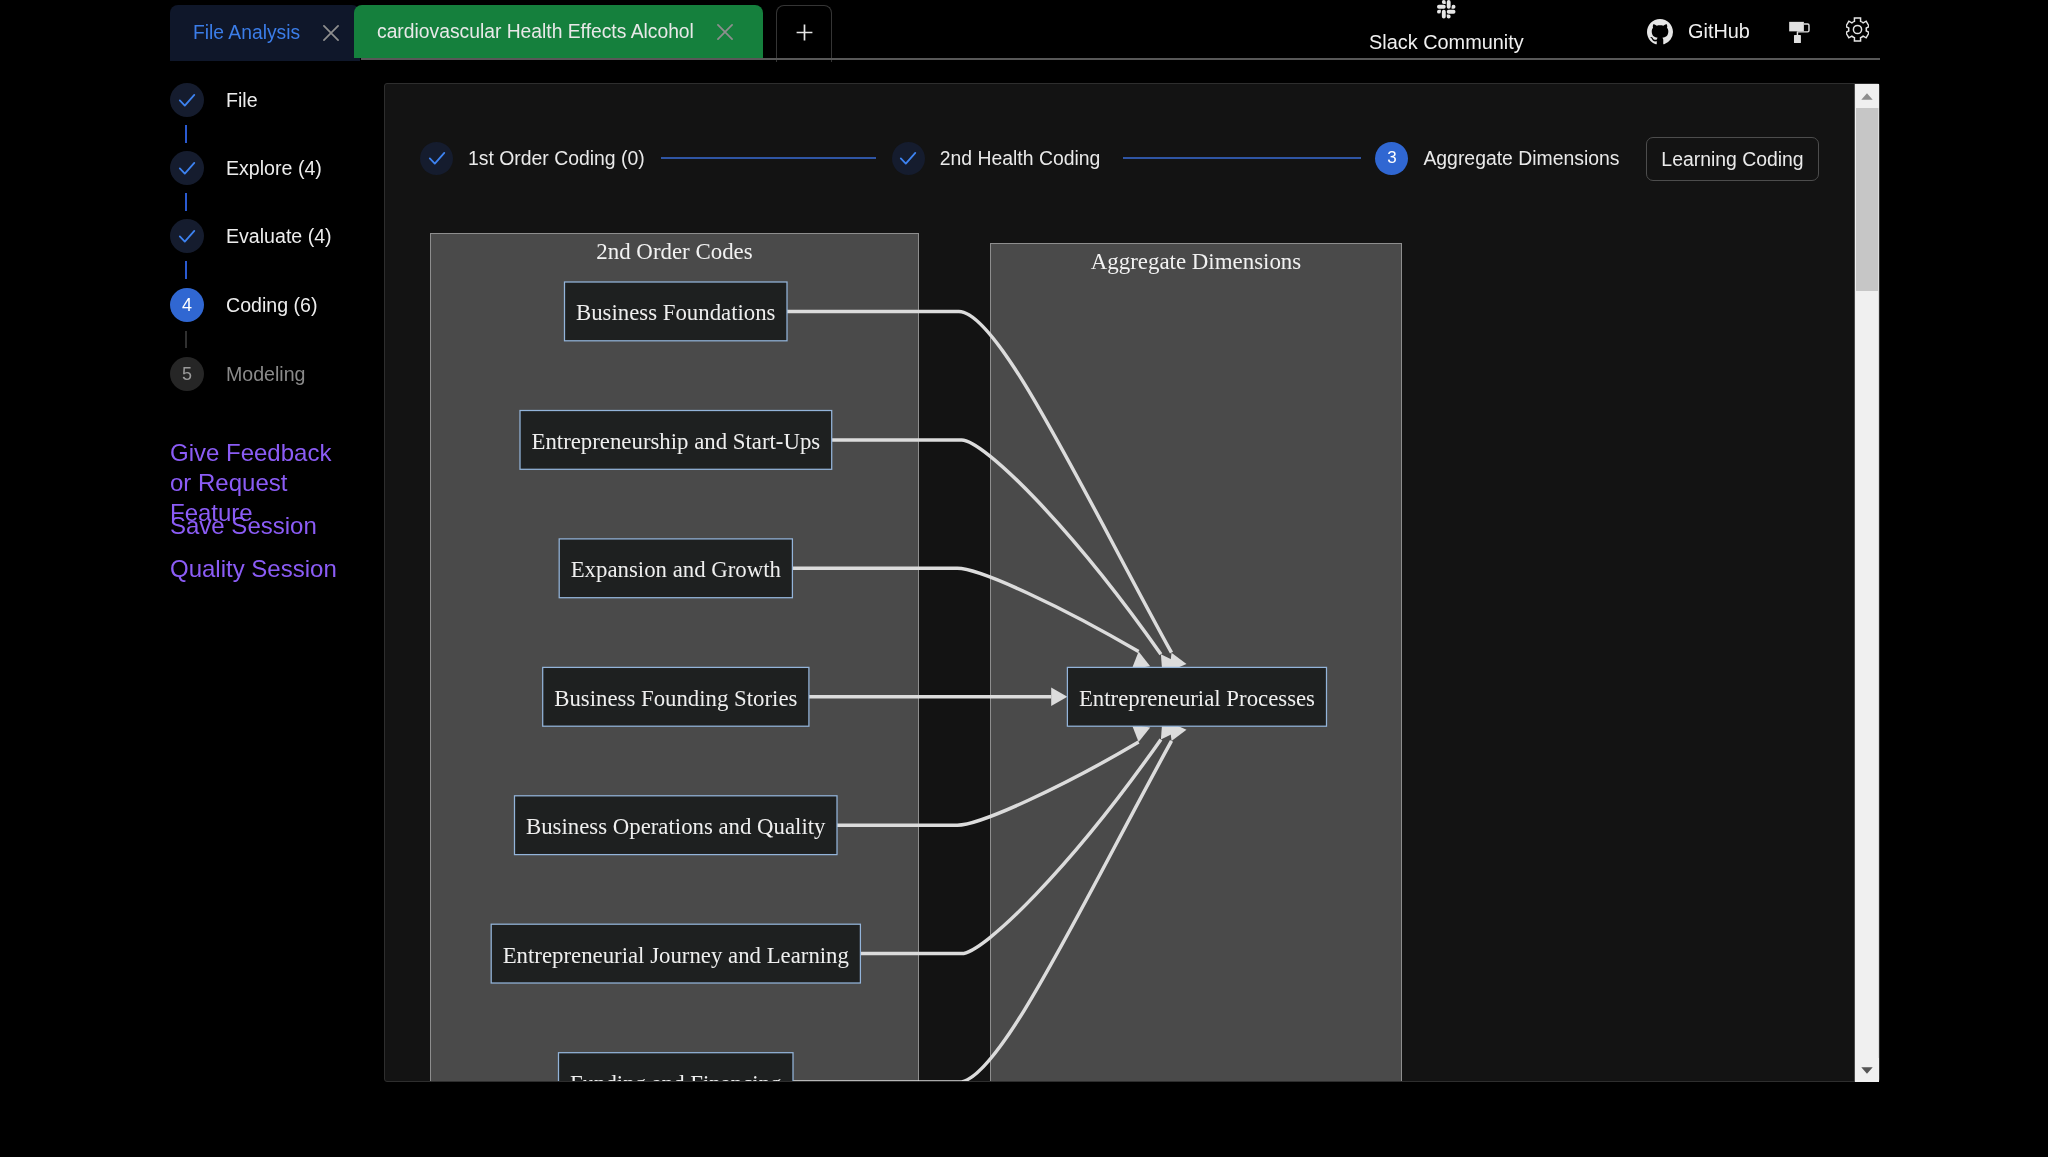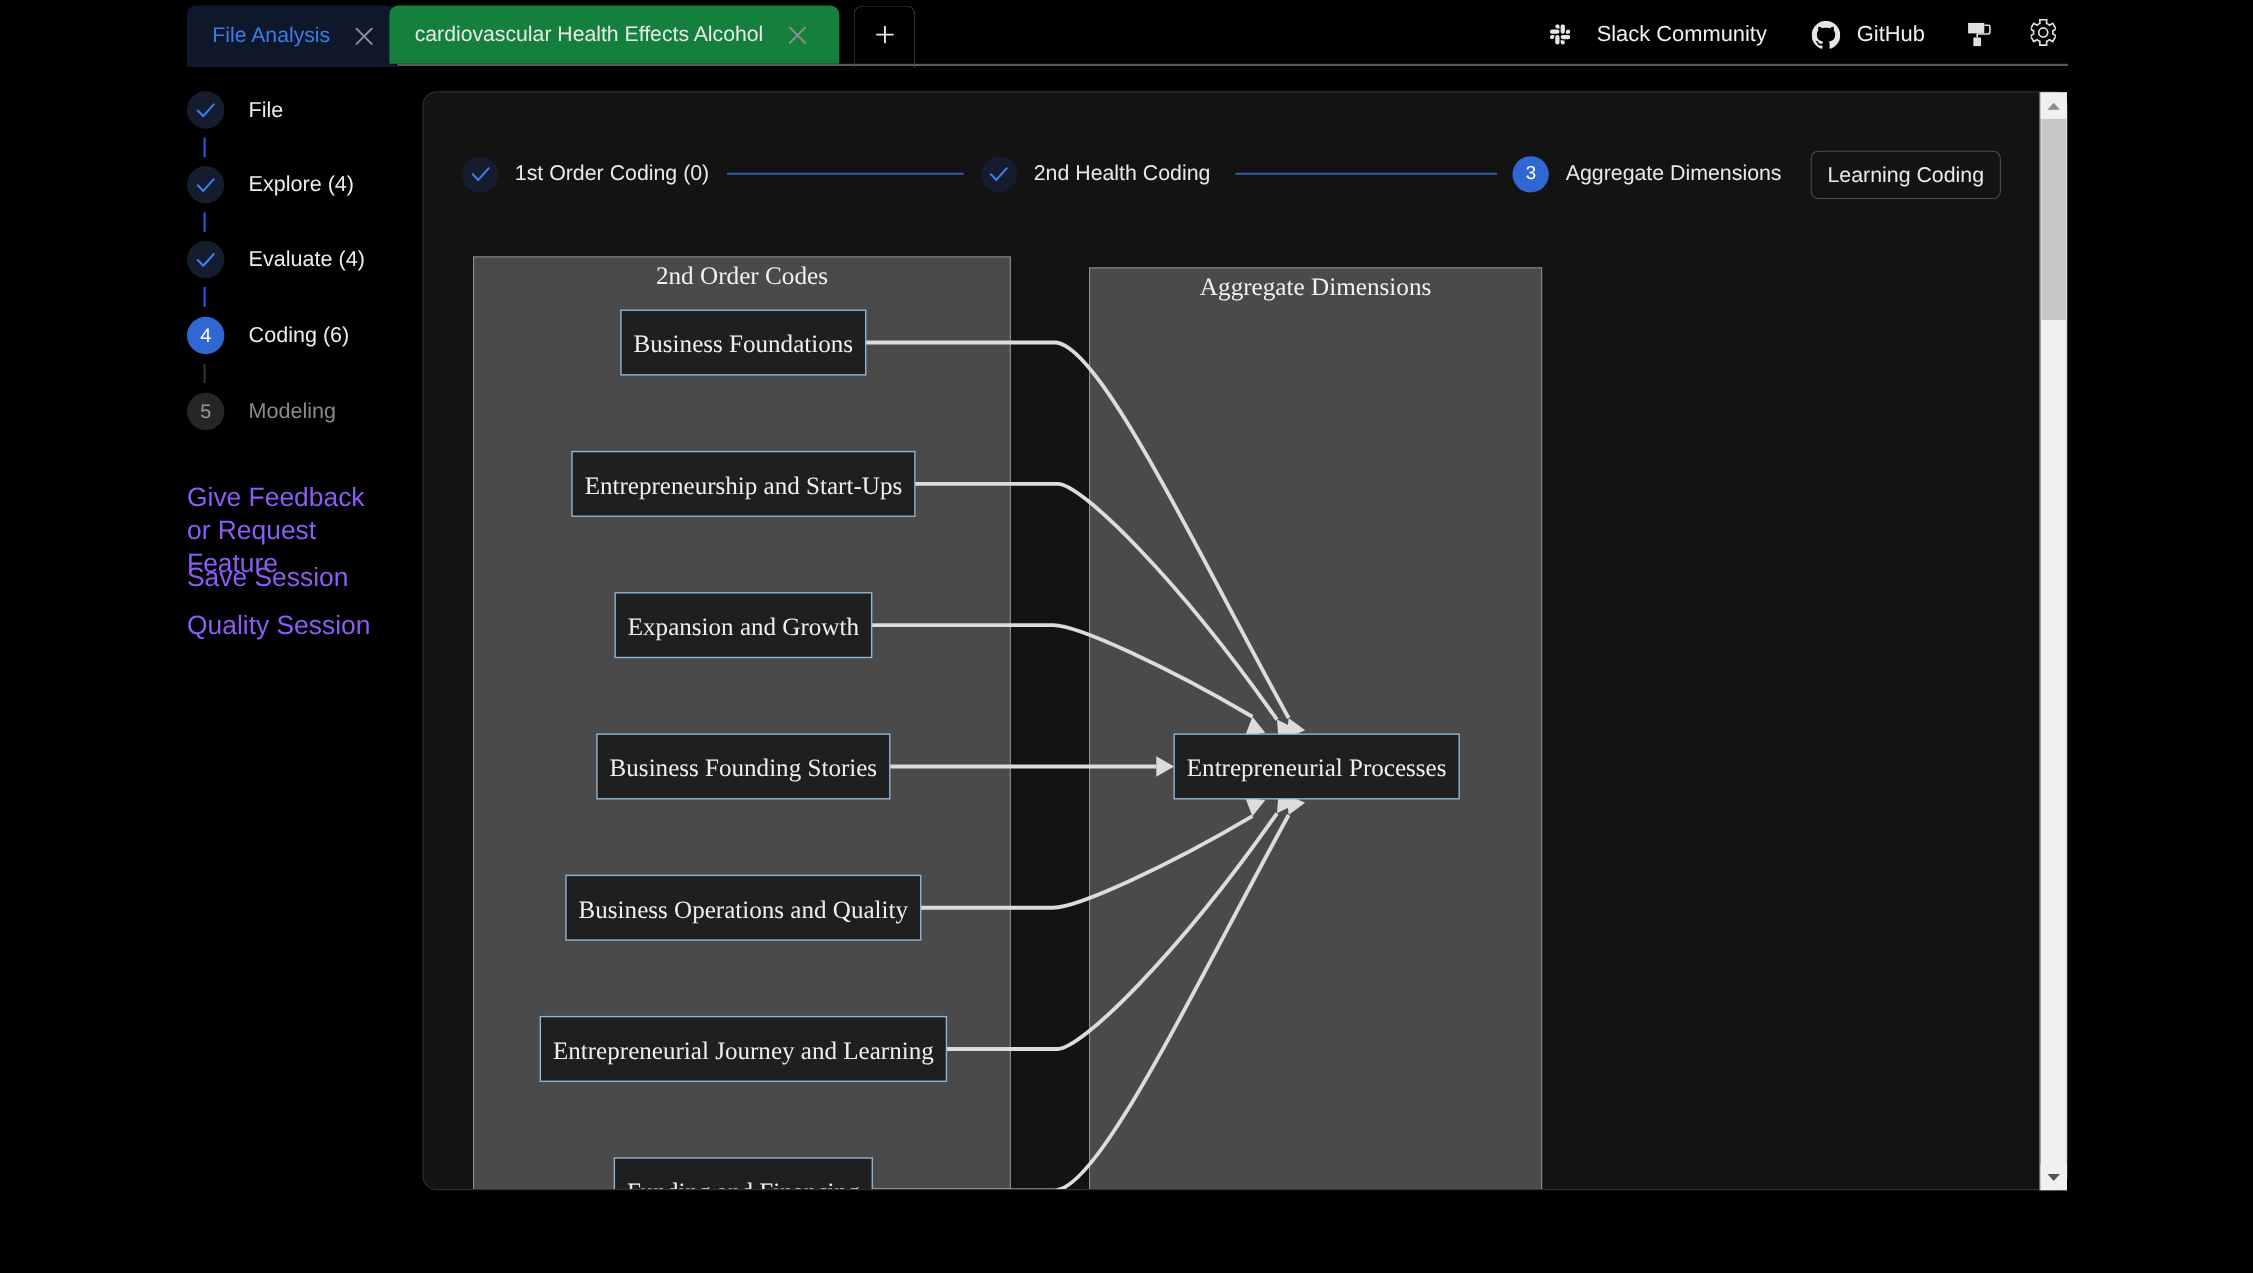--- a/index.html
+++ b/index.html
@@ -37,21 +37,21 @@
   .circ.cur{background:#3067d2;color:#fff;}
   .circ.todo{background:#262626;color:#9a9a9a;}
   .steplbl{margin-left:22px;font-size:19.6px;color:#ededed;white-space:nowrap;}
   .steplbl.dim{color:#8a8a8a;}
   .connector{position:absolute;left:185px;width:2.3px;background:#2a5ad0;}
   .connector.grey{background:#303030;}
   .sidelink{position:absolute;left:170px;color:#8b5cf6;font-size:24px;line-height:30.2px;}
 
   
   #panel{position:absolute;left:384px;top:83px;width:1496px;height:999px;background:#131313;
-         border:1px solid #2e2e2e;border-radius:13px;overflow:hidden;}
+         border:1px solid #2e2e2e;border-radius:3px;overflow:hidden;}
 
   
   #stepper{position:absolute;left:35px;top:57px;height:34px;display:flex;align-items:center;}
   .scirc{width:33px;height:33px;border-radius:50%;display:flex;align-items:center;justify-content:center;font-size:17px;flex:0 0 33px;}
   .scirc.done{background:#151c2e;}
   .scirc.cur{background:#3067d2;color:#fff;font-size:17px;}
   .slbl{margin-left:15px;font-size:19.4px;color:#e9e9e9;white-space:nowrap;}
   .sline{height:1.6px;background:#2f55a4;flex:0 0 auto;}
   #restart{position:absolute;left:1261px;top:53px;width:173px;height:44px;border:1px solid #4d4d4d;
            border-radius:7px;background:transparent;color:#eaeaea;font-size:19.4px;
@@ -91,21 +91,21 @@
 
   <div id="newtab">
     <span aria-label="+">
       <svg width="17" height="17" viewBox="0 0 17 17">
           <path d="M8.5 0.6 V16.4 M0.6 8.5 H16.4" stroke="#e6e6e6" stroke-width="1.7"></path>
         </svg>
     </span>
   </div>
 
   <div id="hdrlinks">
-    <div class="hdrlink" style="left:1409px;gap:24px;">
+    <div class="hdrlink" style="left:1369px;gap:12px;flex-direction:column;">
       <span class="ic">
         <svg width="18.5" height="18.5" viewBox="0 0 24 24" fill="#e6e6e6">
             <path d="M5.04 15.12a2.52 2.52 0 0 1-2.52 2.52A2.52 2.52 0 0 1 0 15.12a2.52 2.52 0 0 1 2.52-2.52h2.52v2.52zM6.3 15.12a2.52 2.52 0 0 1 2.52-2.52 2.52 2.52 0 0 1 2.52 2.52v6.3A2.52 2.52 0 0 1 8.82 24a2.52 2.52 0 0 1-2.52-2.58v-6.3zM8.82 5.04A2.52 2.52 0 0 1 6.3 2.52 2.52 2.52 0 0 1 8.82 0a2.52 2.52 0 0 1 2.52 2.52v2.52H8.82zM8.82 6.3a2.52 2.52 0 0 1 2.52 2.52 2.52 2.52 0 0 1-2.52 2.52H2.52A2.52 2.52 0 0 1 0 8.82 2.52 2.52 0 0 1 2.52 6.3h6.3zM18.9 8.82a2.52 2.52 0 0 1 2.52-2.52A2.52 2.52 0 0 1 24 8.82a2.52 2.52 0 0 1-2.58 2.52H18.9V8.82zM17.7 8.82a2.52 2.52 0 0 1-2.52 2.52 2.52 2.52 0 0 1-2.52-2.52V2.52A2.52 2.52 0 0 1 15.18 0a2.52 2.52 0 0 1 2.52 2.52v6.3zM15.18 18.9a2.52 2.52 0 0 1 2.52 2.52A2.52 2.52 0 0 1 15.18 24a2.52 2.52 0 0 1-2.52-2.58V18.9h2.52zM15.18 17.7a2.52 2.52 0 0 1-2.52-2.52 2.52 2.52 0 0 1 2.52-2.52h6.3A2.52 2.52 0 0 1 24 15.18a2.52 2.52 0 0 1-2.52 2.52h-6.3z"></path>
           </svg>
       </span>
       <span>Slack Community</span>
     </div>
     <div class="hdrlink" style="left:1647px;gap:15px;">
       <span class="ic">
         <svg width="26" height="26" viewBox="0 0 16 16" fill="#e6e6e6">

